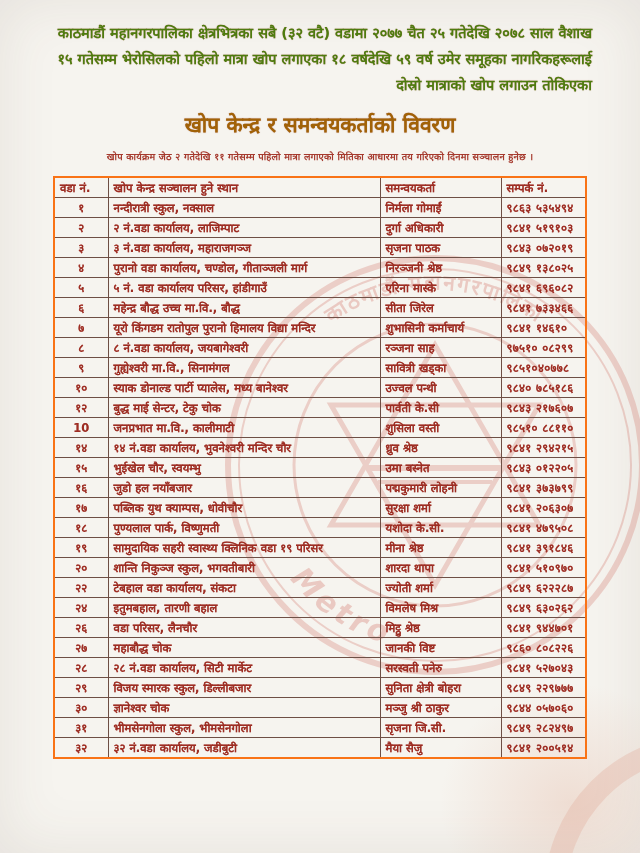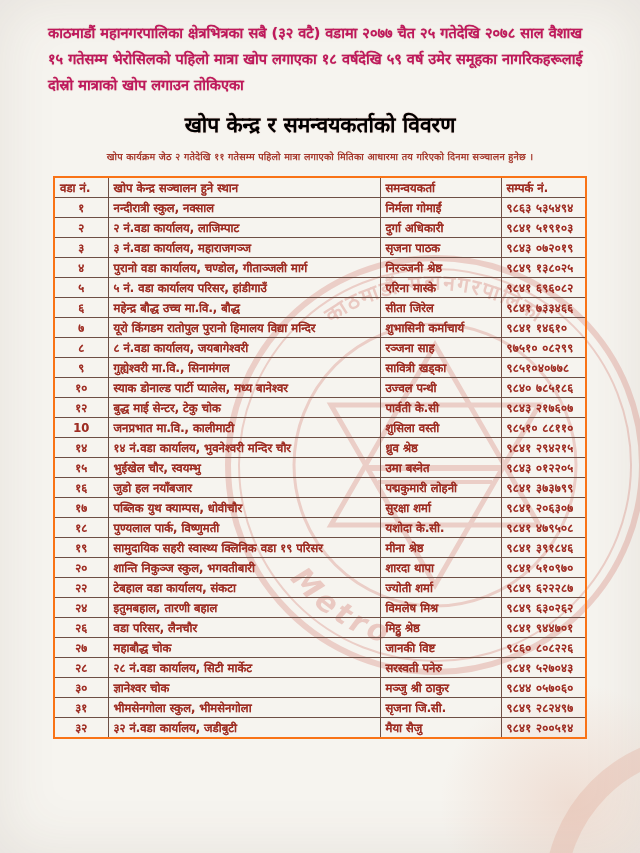--- a/index.html
+++ b/index.html
@@ -14,31 +14,31 @@
   }
   .content{position:relative;z-index:2;}
   .wm{position:absolute;top:0;left:0;z-index:1;pointer-events:none;}
   .corner-shade{
     position:absolute;right:-60px;bottom:-70px;width:260px;height:240px;
     background:radial-gradient(closest-side,rgba(226,180,160,0.35),rgba(226,180,160,0.0));
     z-index:1;pointer-events:none;
   }
   .intro{
     margin:20px 48px 0 48px;
-    text-align:left;
-    color:#be185d;
+    text-align:right;
+    color:#4d7c0f;
     font-weight:bold;
     font-size:14.5px;
     line-height:1.8;
     text-shadow:0 0 1px rgba(176,44,33,0.45);
   }
   .doc-title{
     margin:12px 0 0 0;
     text-align:center;
-    color:#000000;
+    color:#a16207;
     font-weight:bold;
     font-size:21px;
     text-shadow:0 0 1px rgba(140,31,20,0.5);
   }
   .doc-subtitle{
     margin:12px 30px 0 30px;
     text-align:center;
     color:#a63a2e;
     font-weight:bold;
     font-size:9.5px;
@@ -269,20 +269,26 @@
             <td class="c2">जानकी विष्ट</td>
             <td class="c3">९८६० ८०८२२६</td>
           </tr>
           <tr>
             <td class="c0">२८</td>
             <td class="c1">२८ नं.वडा कार्यालय, सिटी मार्केट</td>
             <td class="c2">सरस्वती पनेरु</td>
             <td class="c3">९८४१ ५२७०४३</td>
           </tr>
           <tr>
+            <td class="c0">२९</td>
+            <td class="c1">विजय स्मारक स्कुल, डिल्लीबजार</td>
+            <td class="c2">सुनिता क्षेत्री बोहरा</td>
+            <td class="c3">९८४९ २२९७७७</td>
+          </tr>
+          <tr>
             <td class="c0">३०</td>
             <td class="c1">ज्ञानेश्वर चोक</td>
             <td class="c2">मञ्जु श्री ठाकुर</td>
             <td class="c3">९८४४ ०५७०६०</td>
           </tr>
           <tr>
             <td class="c0">३१</td>
             <td class="c1">भीमसेनगोला स्कुल, भीमसेनगोला</td>
             <td class="c2">सृजना जि.सी.</td>
             <td class="c3">९८४९ २८२४९७</td>

